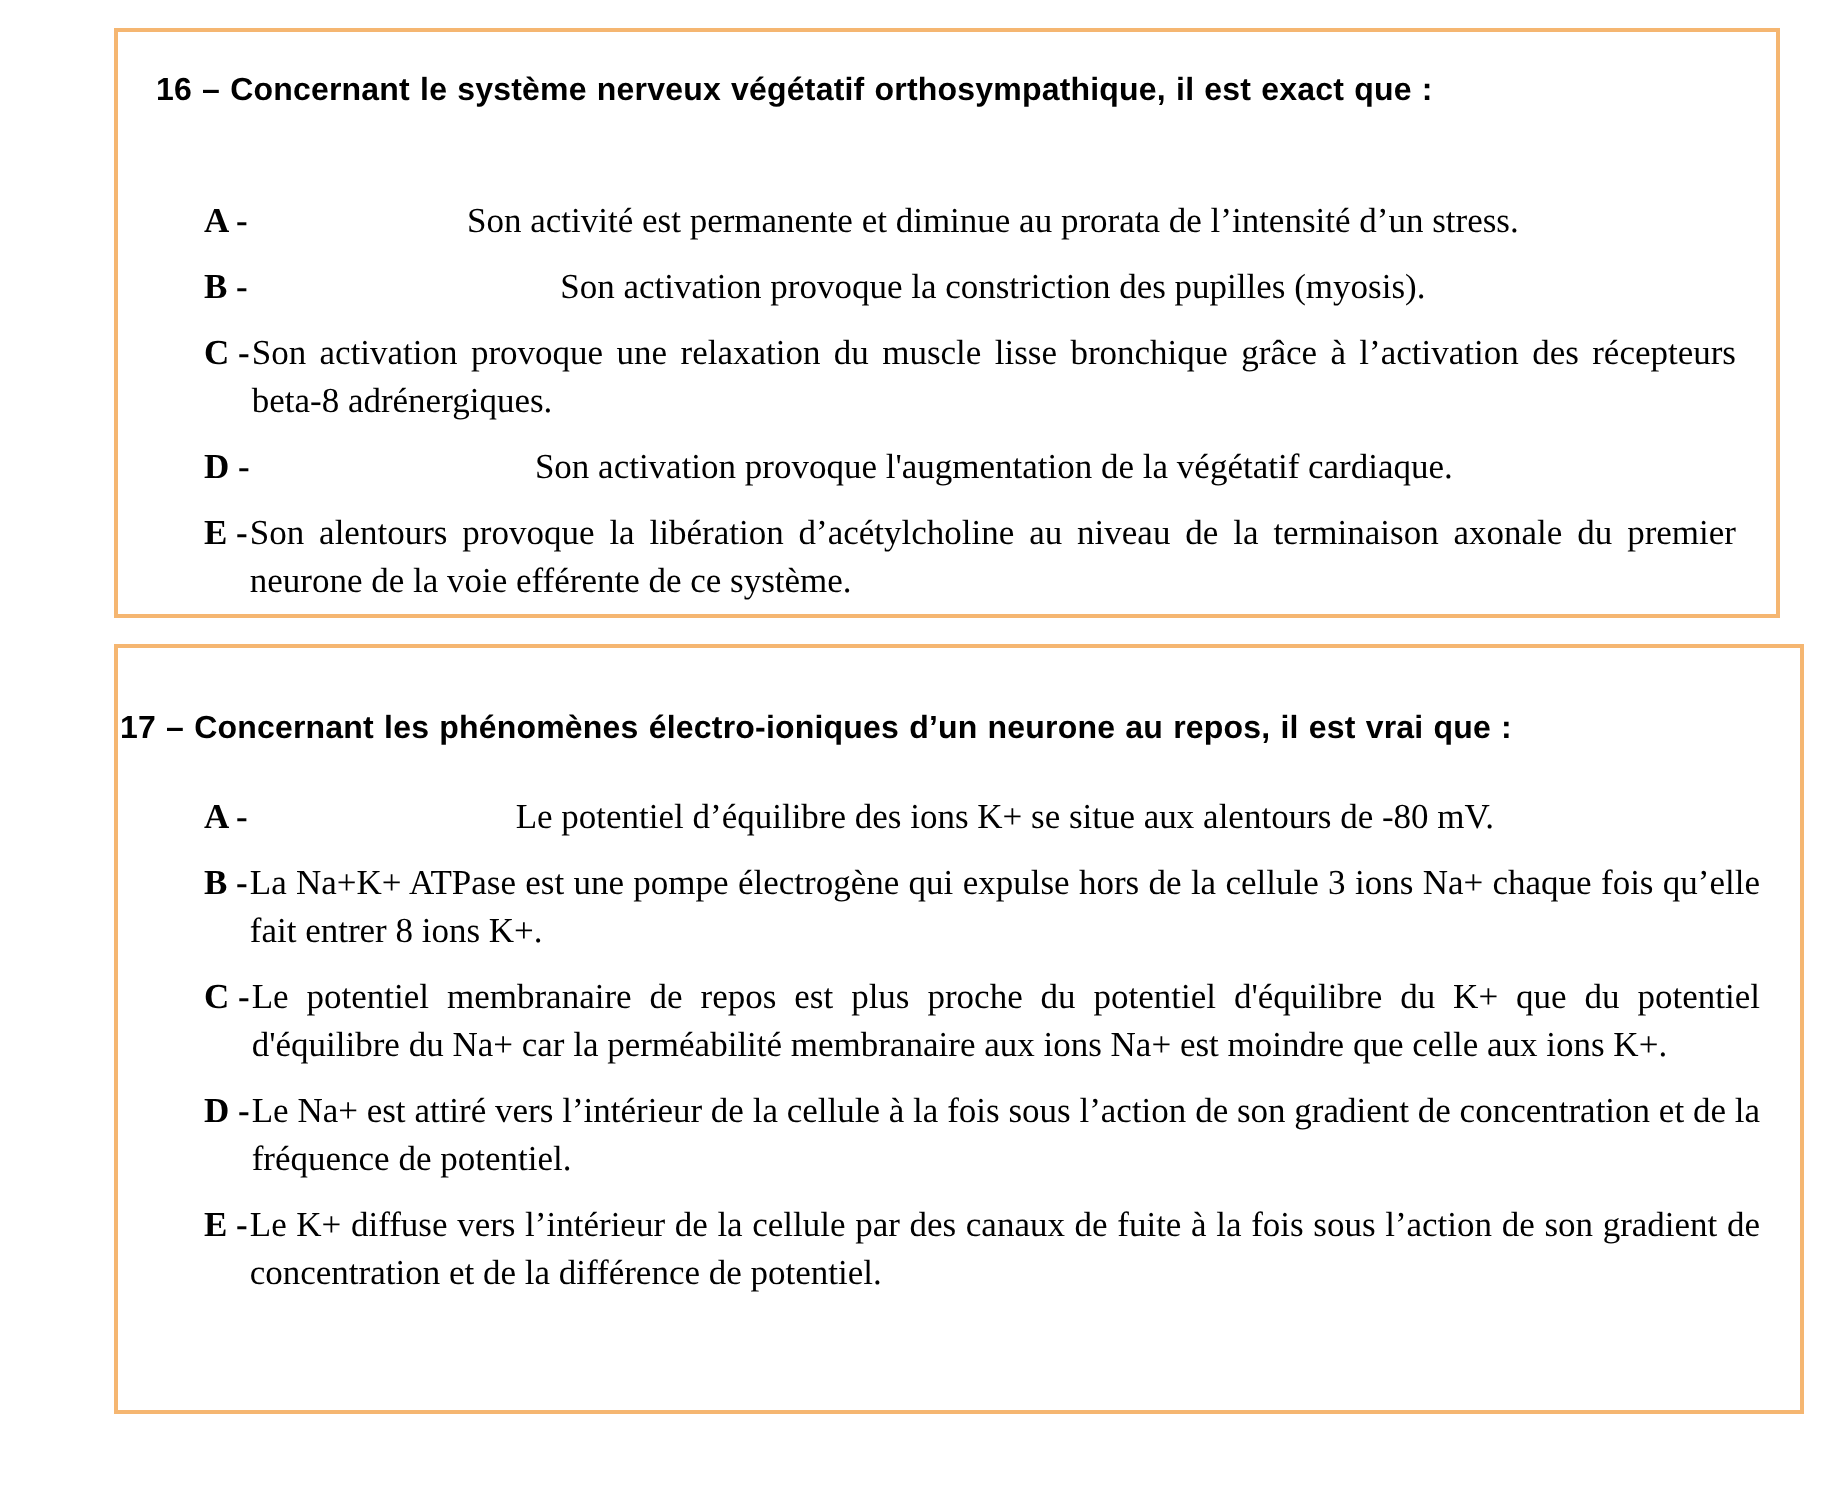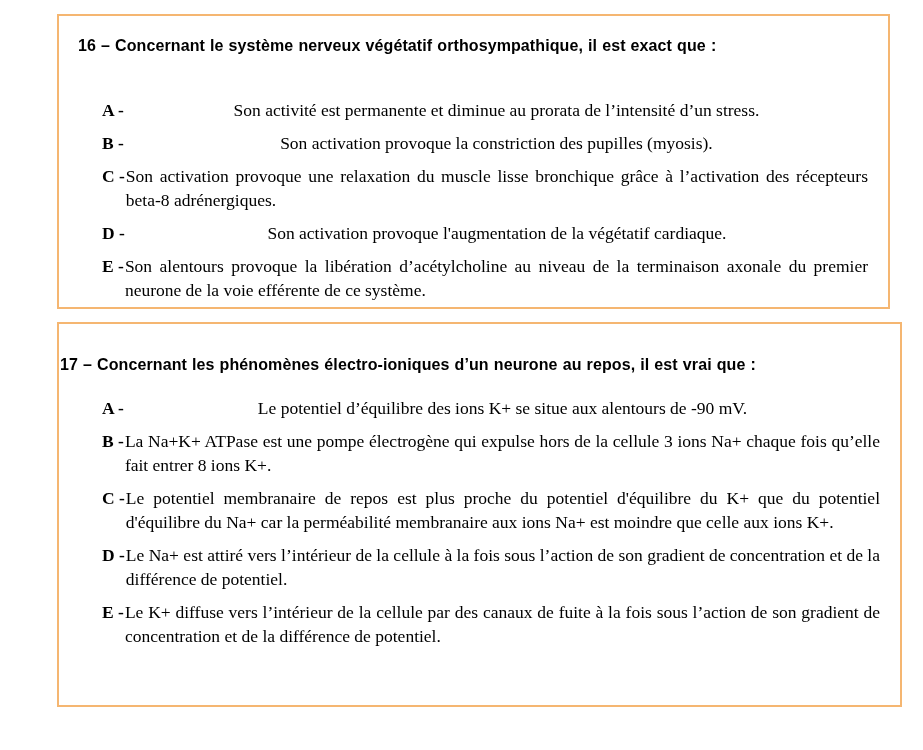--- a/index.html
+++ b/index.html
@@ -153,36 +153,36 @@
 
     </div>
   </div>
 
   <div class="qbox" id="qbox-17">
     <div class="qheader">17 – Concernant les phénomènes électro-ioniques d’un neurone au repos, il est vrai que :</div>
     <div class="options">
 
       <div class="option">
         <span class="opt-letter">A -</span>
-        <span class="opt-text nojustify">Le potentiel d’équilibre des ions K+ se situe aux alentours de -90 mV.</span>
+        <span class="opt-text nojustify">Le potentiel d’équilibre des ions K+ se situe aux alentours de -80 mV.</span>
       </div>
 
       <div class="option">
         <span class="opt-letter">B -</span>
         <span class="opt-text">La Na+K+ ATPase est une pompe électrogène qui expulse hors de la cellule 3 ions Na+ chaque fois qu’elle fait entrer 8 ions K+.</span>
       </div>
 
       <div class="option">
         <span class="opt-letter">C -</span>
         <span class="opt-text">Le potentiel membranaire de repos est plus proche du potentiel d'équilibre du K+ que du potentiel d'équilibre du Na+ car la perméabilité membranaire aux ions Na+ est moindre que celle aux ions K+.</span>
       </div>
 
       <div class="option">
         <span class="opt-letter">D -</span>
-        <span class="opt-text">Le Na+ est attiré vers l’intérieur de la cellule à la fois sous l’action de son gradient de concentration et de la différence de potentiel.</span>
+        <span class="opt-text">Le Na+ est attiré vers l’intérieur de la cellule à la fois sous l’action de son gradient de concentration et de la fréquence de potentiel.</span>
       </div>
 
       <div class="option">
         <span class="opt-letter">E -</span>
         <span class="opt-text">Le K+ diffuse vers l’intérieur de la cellule par des canaux de fuite à la fois sous l’action de son gradient de concentration et de la différence de potentiel.</span>
       </div>
 
     </div>
   </div>
 

